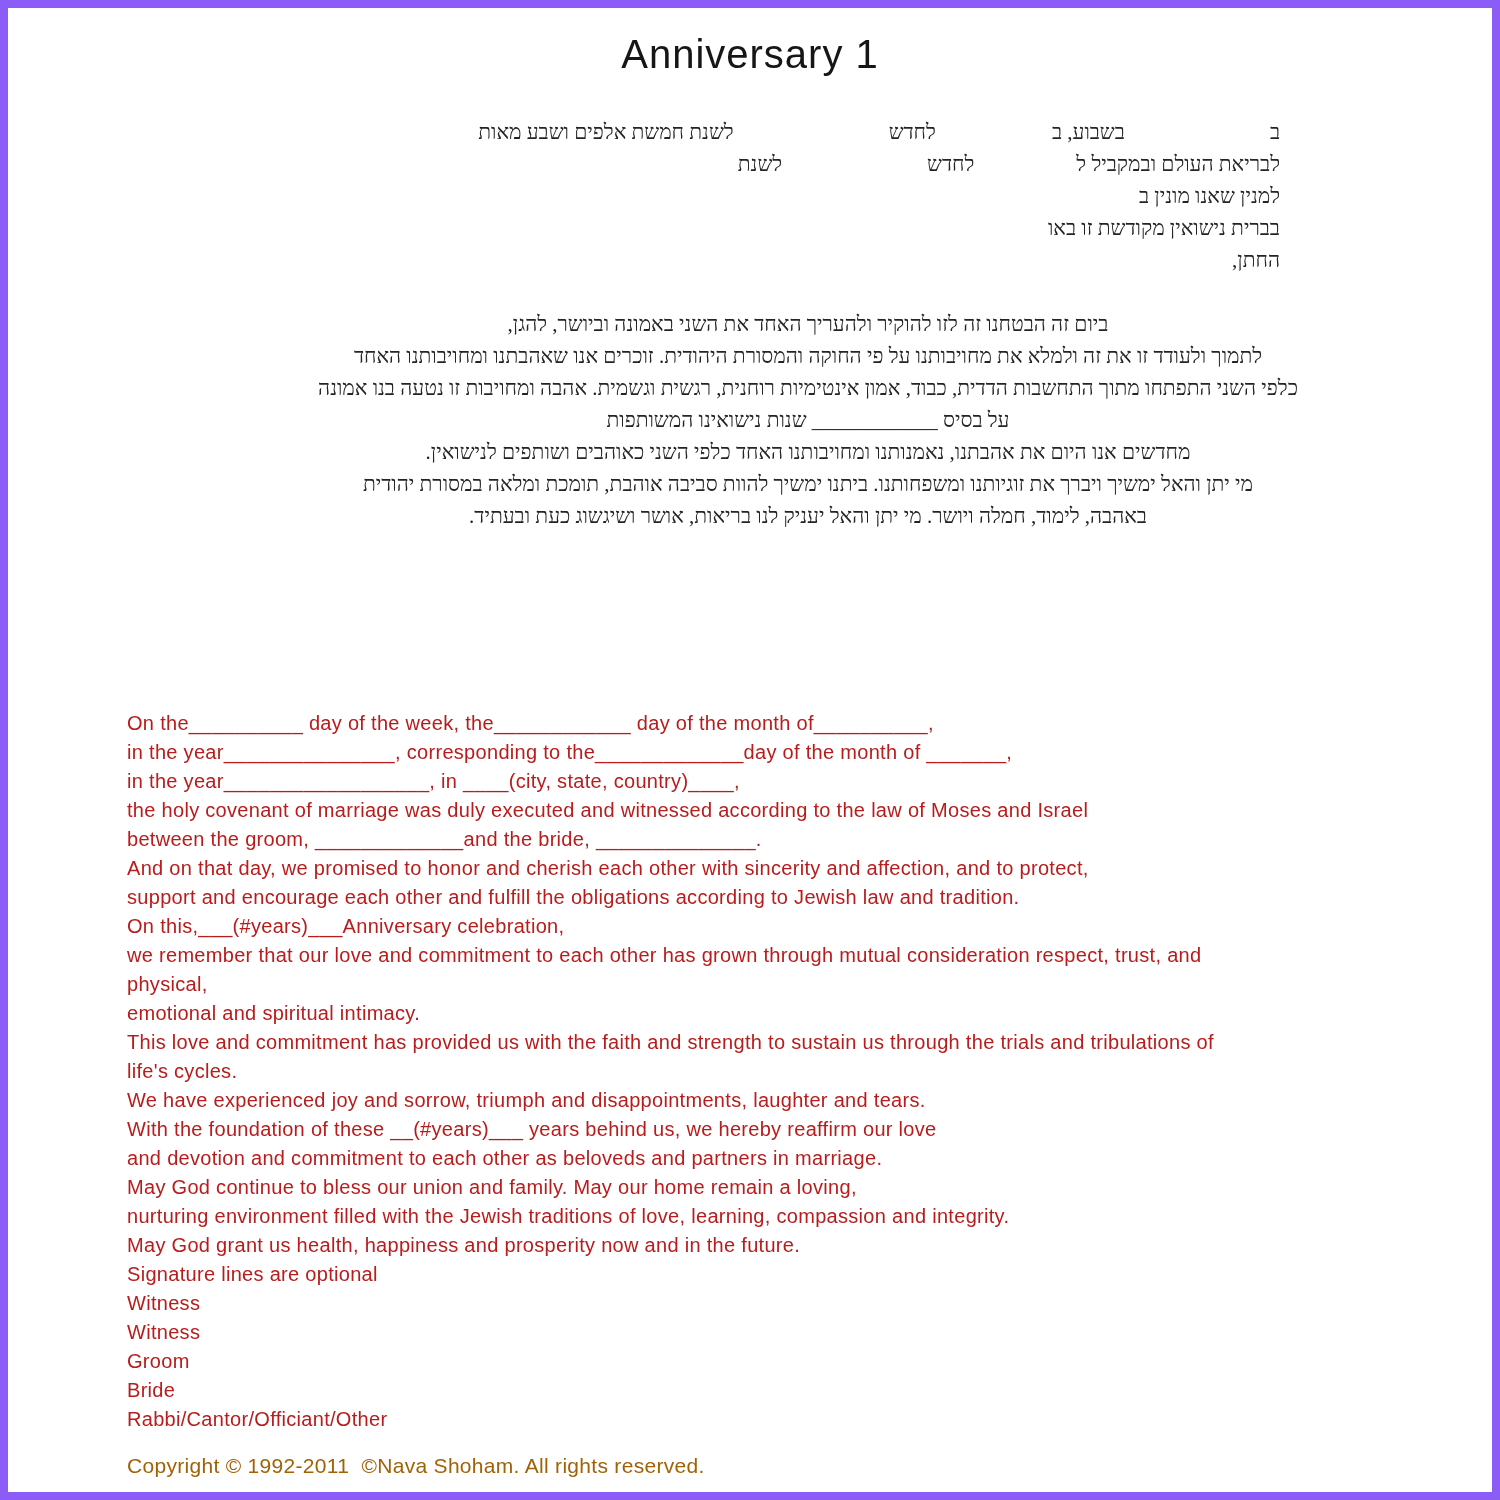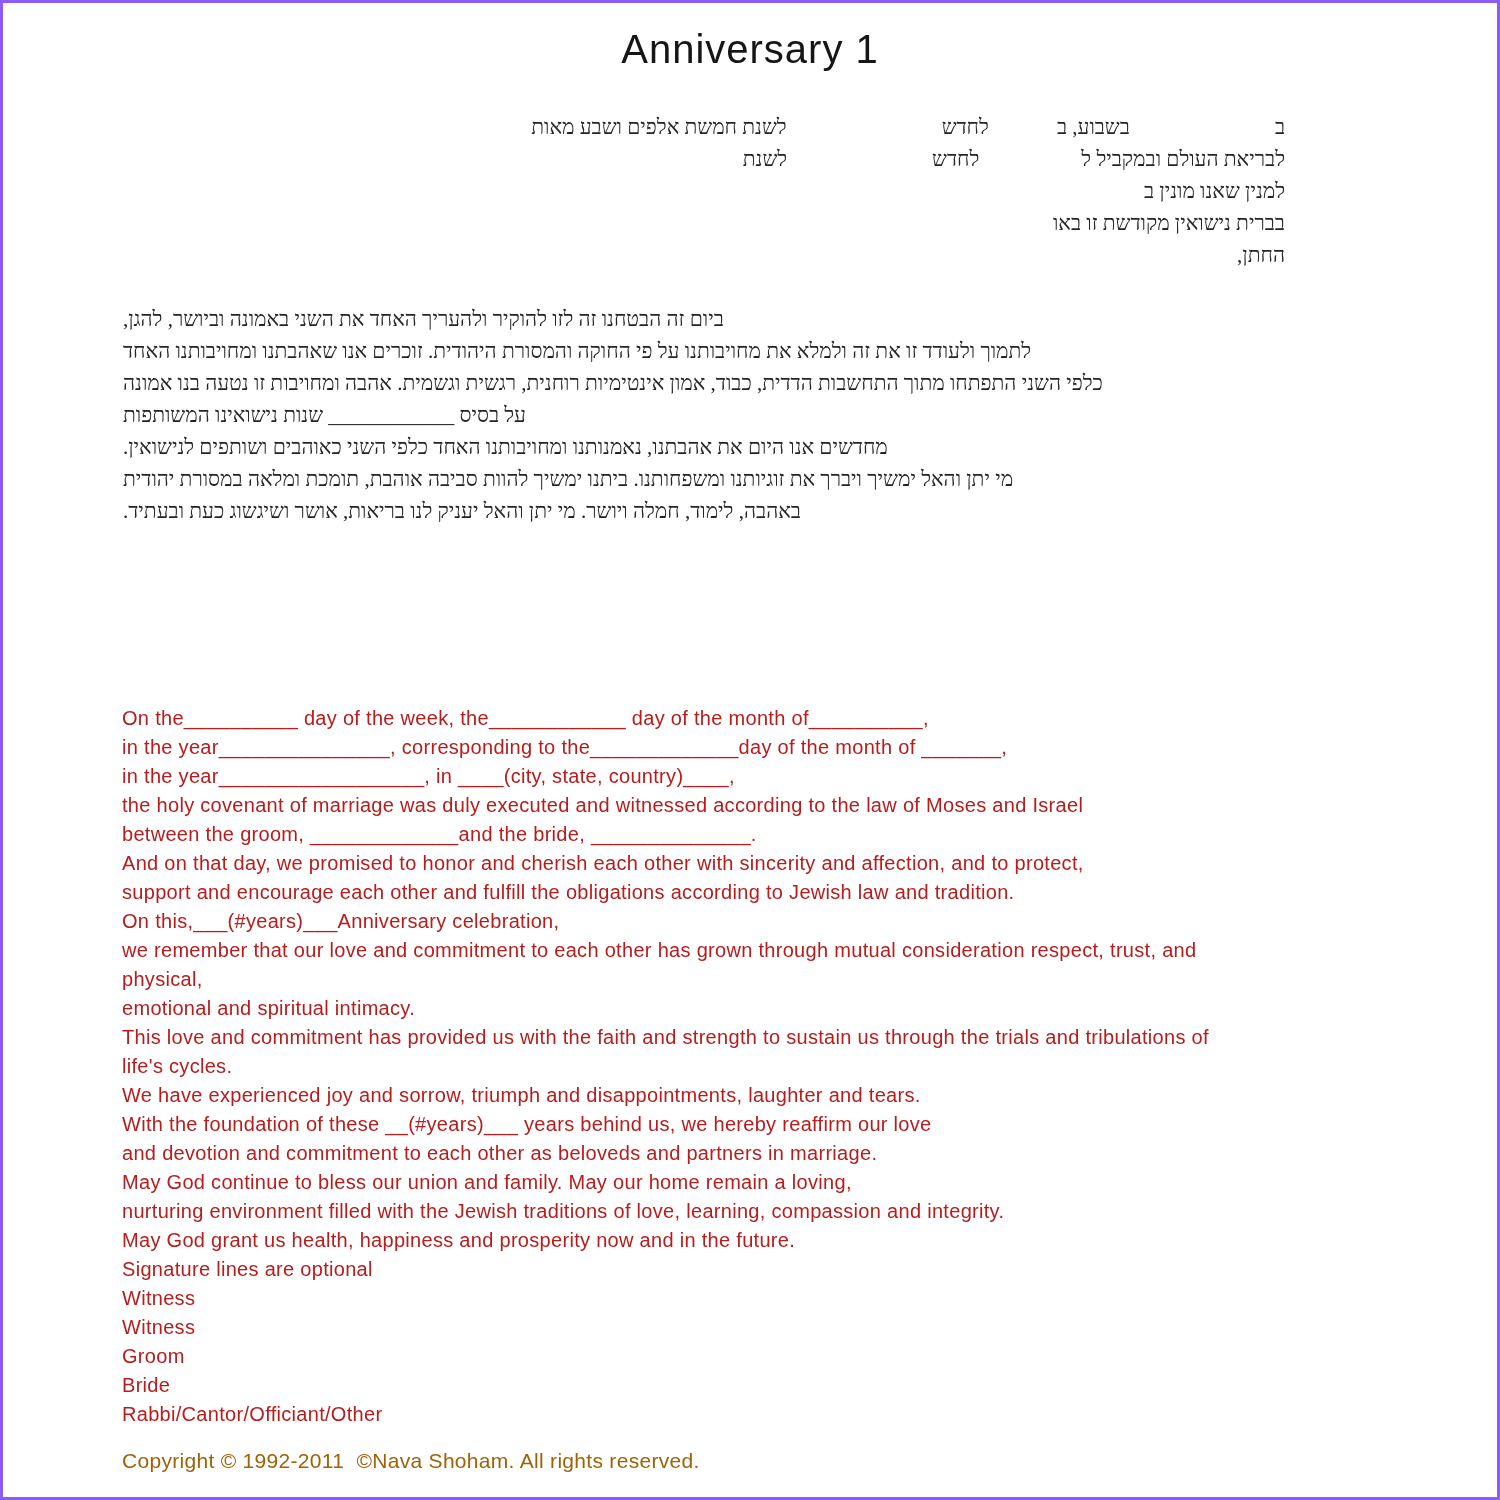--- a/index.html
+++ b/index.html
@@ -5,21 +5,21 @@
   html, body {
     margin: 0;
     padding: 0;
     background: #ffffff;
   }
   .page {
     position: relative;
     width: 1500px;
     height: 1500px;
     background: #ffffff;
-    border: 3px solid #8b5cf6;
+    border: 8px solid #8b5cf6;
     box-sizing: border-box;
     overflow: hidden;
     font-family: "Liberation Sans", "DejaVu Sans", sans-serif;
   }
   .doc-title {
     position: absolute;
     top: 24px;
     left: 0;
     width: 100%;
     text-align: center;
@@ -44,21 +44,21 @@
     line-height: 32px;
     text-align: right;
   }
   .hebrew-paragraph {
     position: absolute;
     top: 300px;
     left: 120px;
     width: 1360px;
     font-size: 21px;
     line-height: 32px;
-    text-align: left;
+    text-align: center;
   }
   .english-block {
     position: absolute;
     top: 701px;
     left: 119px;
     width: 1375px;
     font-size: 20px;
     line-height: 29px;
     letter-spacing: 0.3px;
     color: #b91c1c;
@@ -77,21 +77,21 @@
   }
 </style>
 </head>
 <body>
 
 <div class="page">
 
   <div class="doc-title">Anniversary 1</div>
 
   <div class="hebrew hebrew-form">
-      <div><span style="margin-left: 145px;">ב</span><span style="margin-left: 68px;">בשבוע, ב</span><span style="margin-left: 155px;">לחדש</span><span>לשנת חמשת אלפים ושבע מאות</span></div>
+      <div><span style="margin-left: 145px;">ב</span><span style="margin-left: 116px;">בשבוע, ב</span><span style="margin-left: 155px;">לחדש</span><span>לשנת חמשת אלפים ושבע מאות</span></div>
       <div><span style="margin-left: 102px;">לבריאת העולם ובמקביל ל</span><span style="margin-left: 145px;">לחדש</span><span>לשנת</span></div>
       <div><span>למנין שאנו מונין ב</span></div>
       <div><span>בברית נישואין מקודשת זו באו</span></div>
       <div><span>החתן,</span></div>
     </div>
 
   <div class="hebrew hebrew-paragraph">
       <div>ביום זה הבטחנו זה לזו להוקיר ולהעריך האחד את השני באמונה וביושר, להגן,</div>
       <div>לתמוך ולעודד זו את זה ולמלא את מחויבותנו על פי החוקה והמסורת היהודית. זוכרים אנו שאהבתנו ומחויבותנו האחד</div>
       <div>כלפי השני התפתחו מתוך התחשבות הדדית, כבוד, אמון אינטימיות רוחנית, רגשית וגשמית. אהבה ומחויבות זו נטעה בנו אמונה</div>

